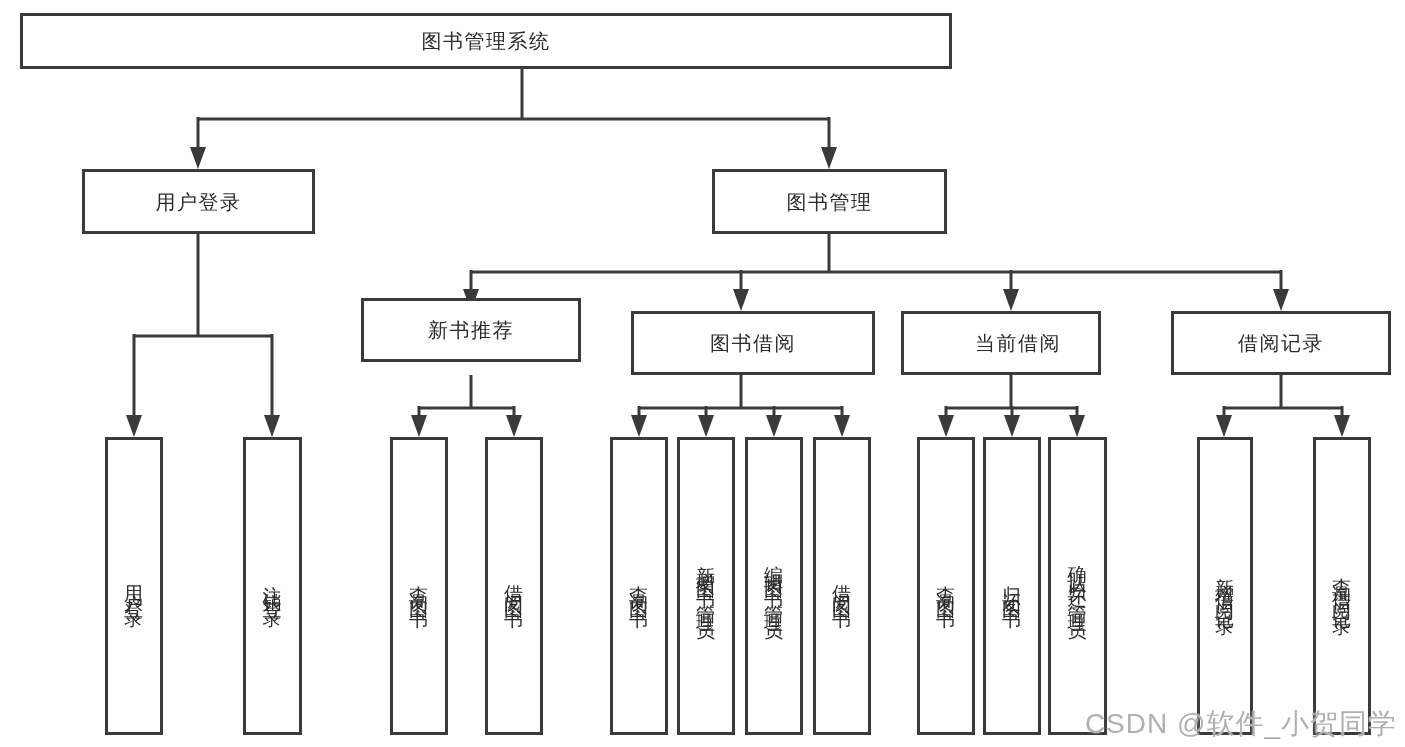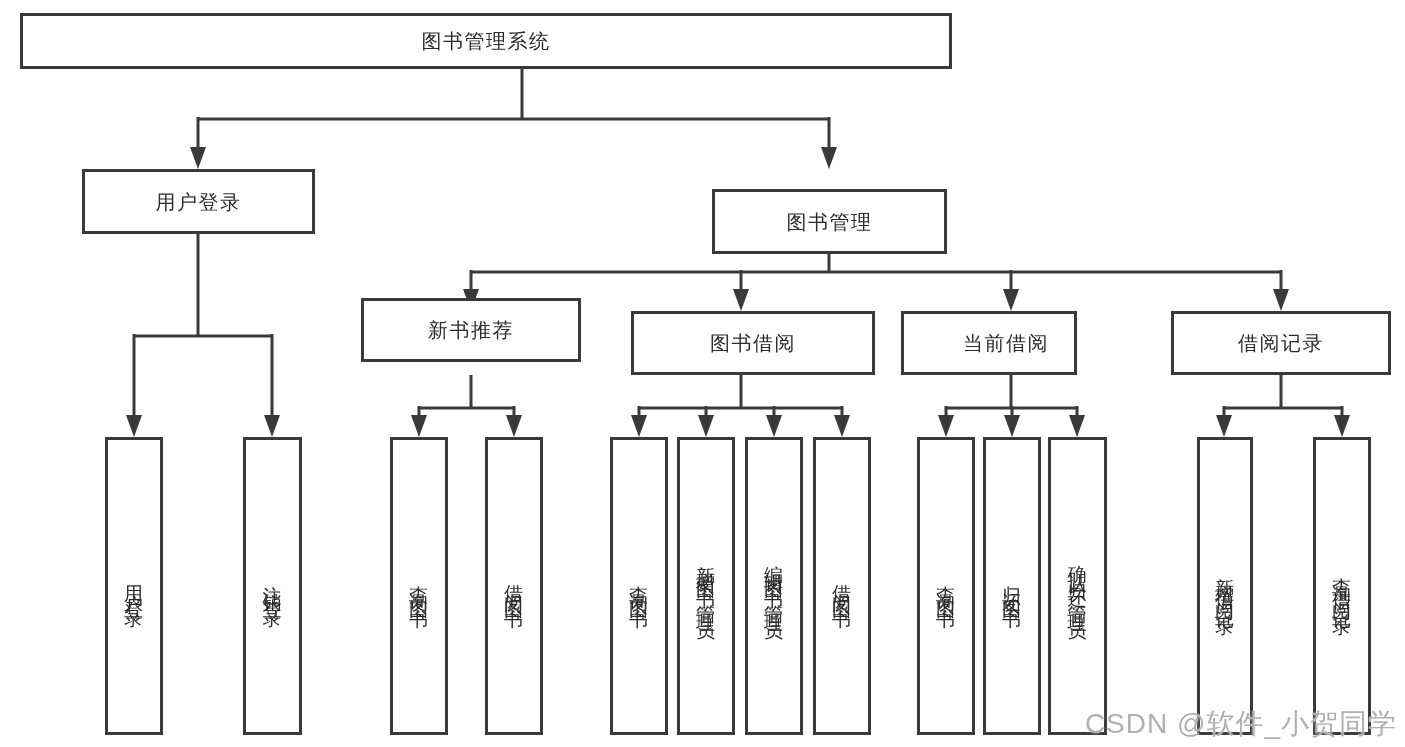--- a/index.html
+++ b/index.html
@@ -96,31 +96,31 @@
     </g>
   </svg>
 
   <div class="box" style="left:20px; top:13px; width:932px; height:56px;">
     <span class="h-label">图书管理系统</span>
   </div>
 
   <div class="box" style="left:82px; top:169px; width:233px; height:65px;">
     <span class="h-label">用户登录</span>
   </div>
-  <div class="box" style="left:712px; top:169px; width:235px; height:65px;margin-top:20px;">
+  <div class="box" style="left:712px; top:169px; width:235px; height:65px;">
     <span class="h-label">图书管理</span>
   </div>
 
   <div class="box" style="left:361px; top:298px; width:220px; height:64px;">
     <span class="h-label">新书推荐</span>
   </div>
   <div class="box" style="left:631px; top:311px; width:244px; height:64px;">
     <span class="h-label">图书借阅</span>
   </div>
-  <div class="box" style="left:901px; top:311px; width:176px; height:64px;padding-left:34px;">
+  <div class="box" style="left:901px; top:311px; width:200px; height:64px;padding-left:34px;">
     <span class="h-label">当前借阅</span>
   </div>
   <div class="box" style="left:1171px; top:311px; width:220px; height:64px;">
     <span class="h-label">借阅记录</span>
   </div>
 
   <div class="box" style="left:105px; top:437px; width:58px; height:298px;">
     <span class="v-label">用户登录</span>
   </div>
   <div class="box" style="left:243px; top:437px; width:59px; height:298px;">

